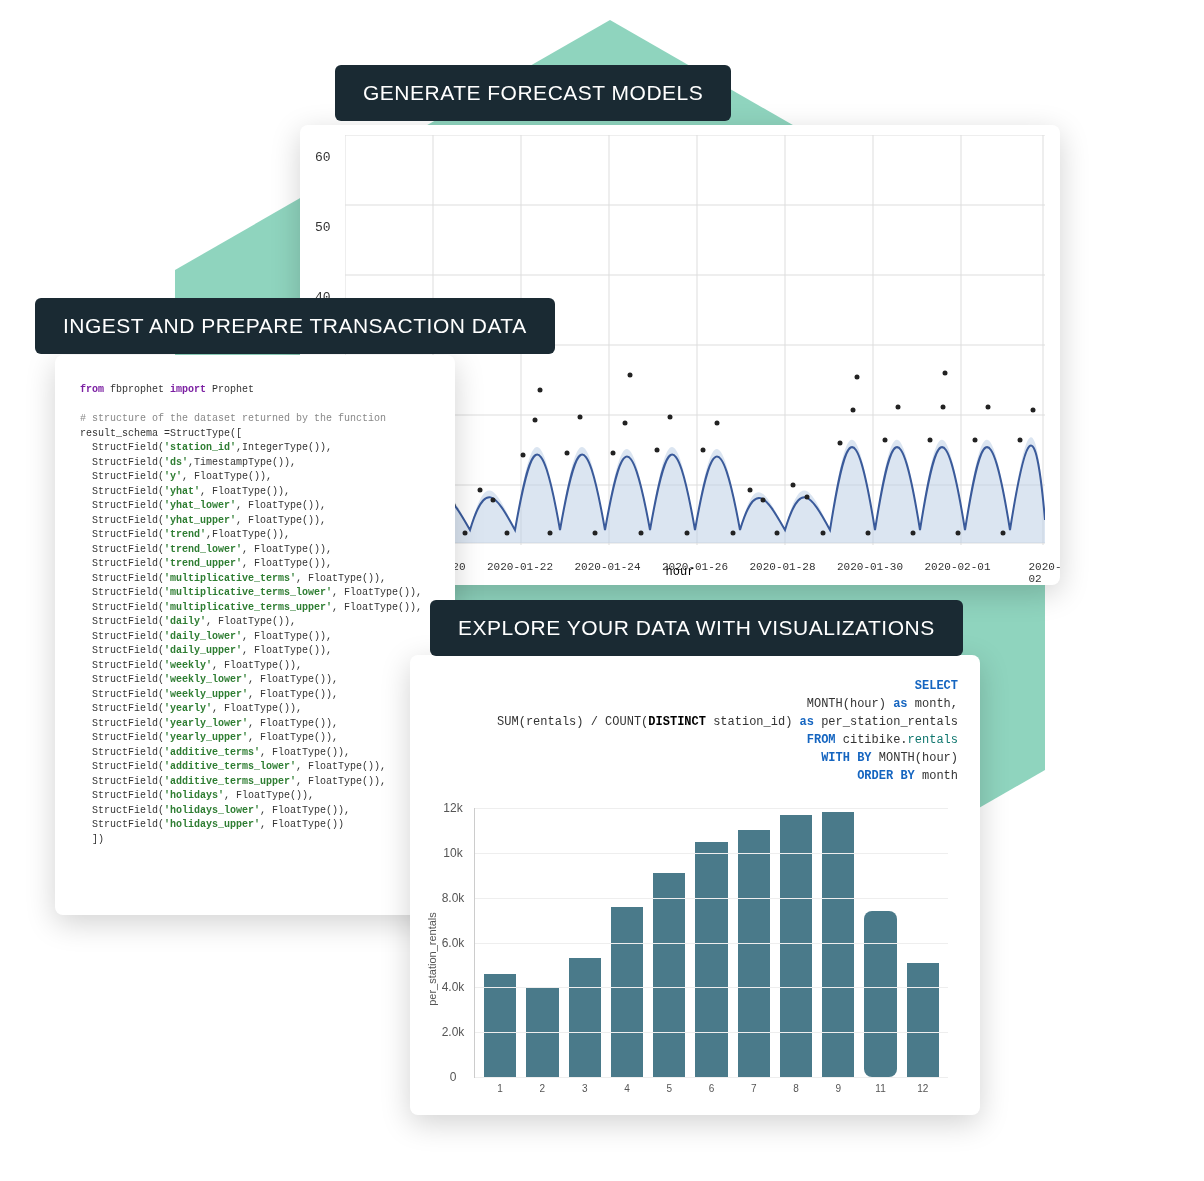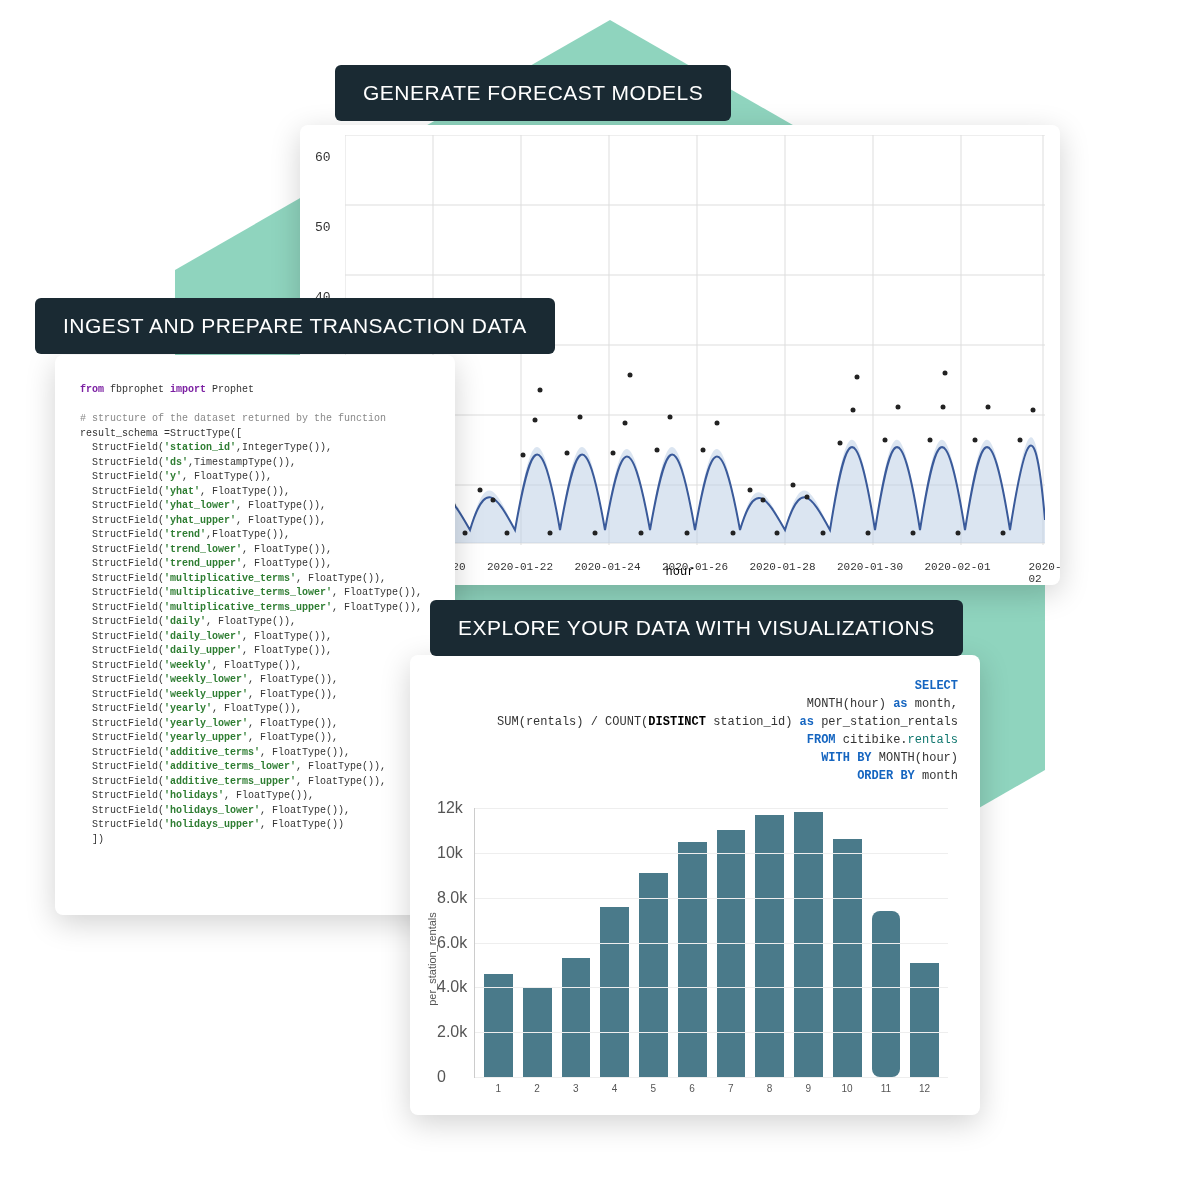--- a/index.html
+++ b/index.html
@@ -150,22 +150,22 @@
 }
 .bar-plot .gridline {
   position: absolute;
   left: 0; right: 0;
   border-top: 1px solid #eee;
 }
 .bar-plot .ytick {
   position: absolute;
   left: -38px;
   width: 32px;
-  text-align: left;
-  font-size: 16px;
+  text-align: center;
+  font-size: 12px;
   color: #555;
   transform: translateY(-50%);
 }
 .bar-plot .bars {
   position: absolute;
   left: 0; right: 0; top: 0; bottom: 0;
   display: flex;
   align-items: flex-end;
   justify-content: space-around;
   padding: 0 4px;
@@ -368,23 +368,20 @@
           </div>
           <div class="bar" style="height: 91.6667%;">
             <div class="xtick">7</div>
           </div>
           <div class="bar" style="height: 97.5%;">
             <div class="xtick">8</div>
           </div>
           <div class="bar" style="height: 98.3333%;">
             <div class="xtick">9</div>
           </div>
-          <div class="bar" style="height: 88.3333%;">
-            <div class="xtick">10</div>
-          </div>
           <div class="bar" style="height: 61.6667%; border-radius: 8px;">
             <div class="xtick">11</div>
           </div>
           <div class="bar" style="height: 42.5%;">
             <div class="xtick">12</div>
           </div>
         </div>
     <div class="gridline" style="top: 100%;"></div>
         <div class="ytick" style="top: 100%;">0</div>
         <div class="gridline" style="top: 83.3333%;"></div>

